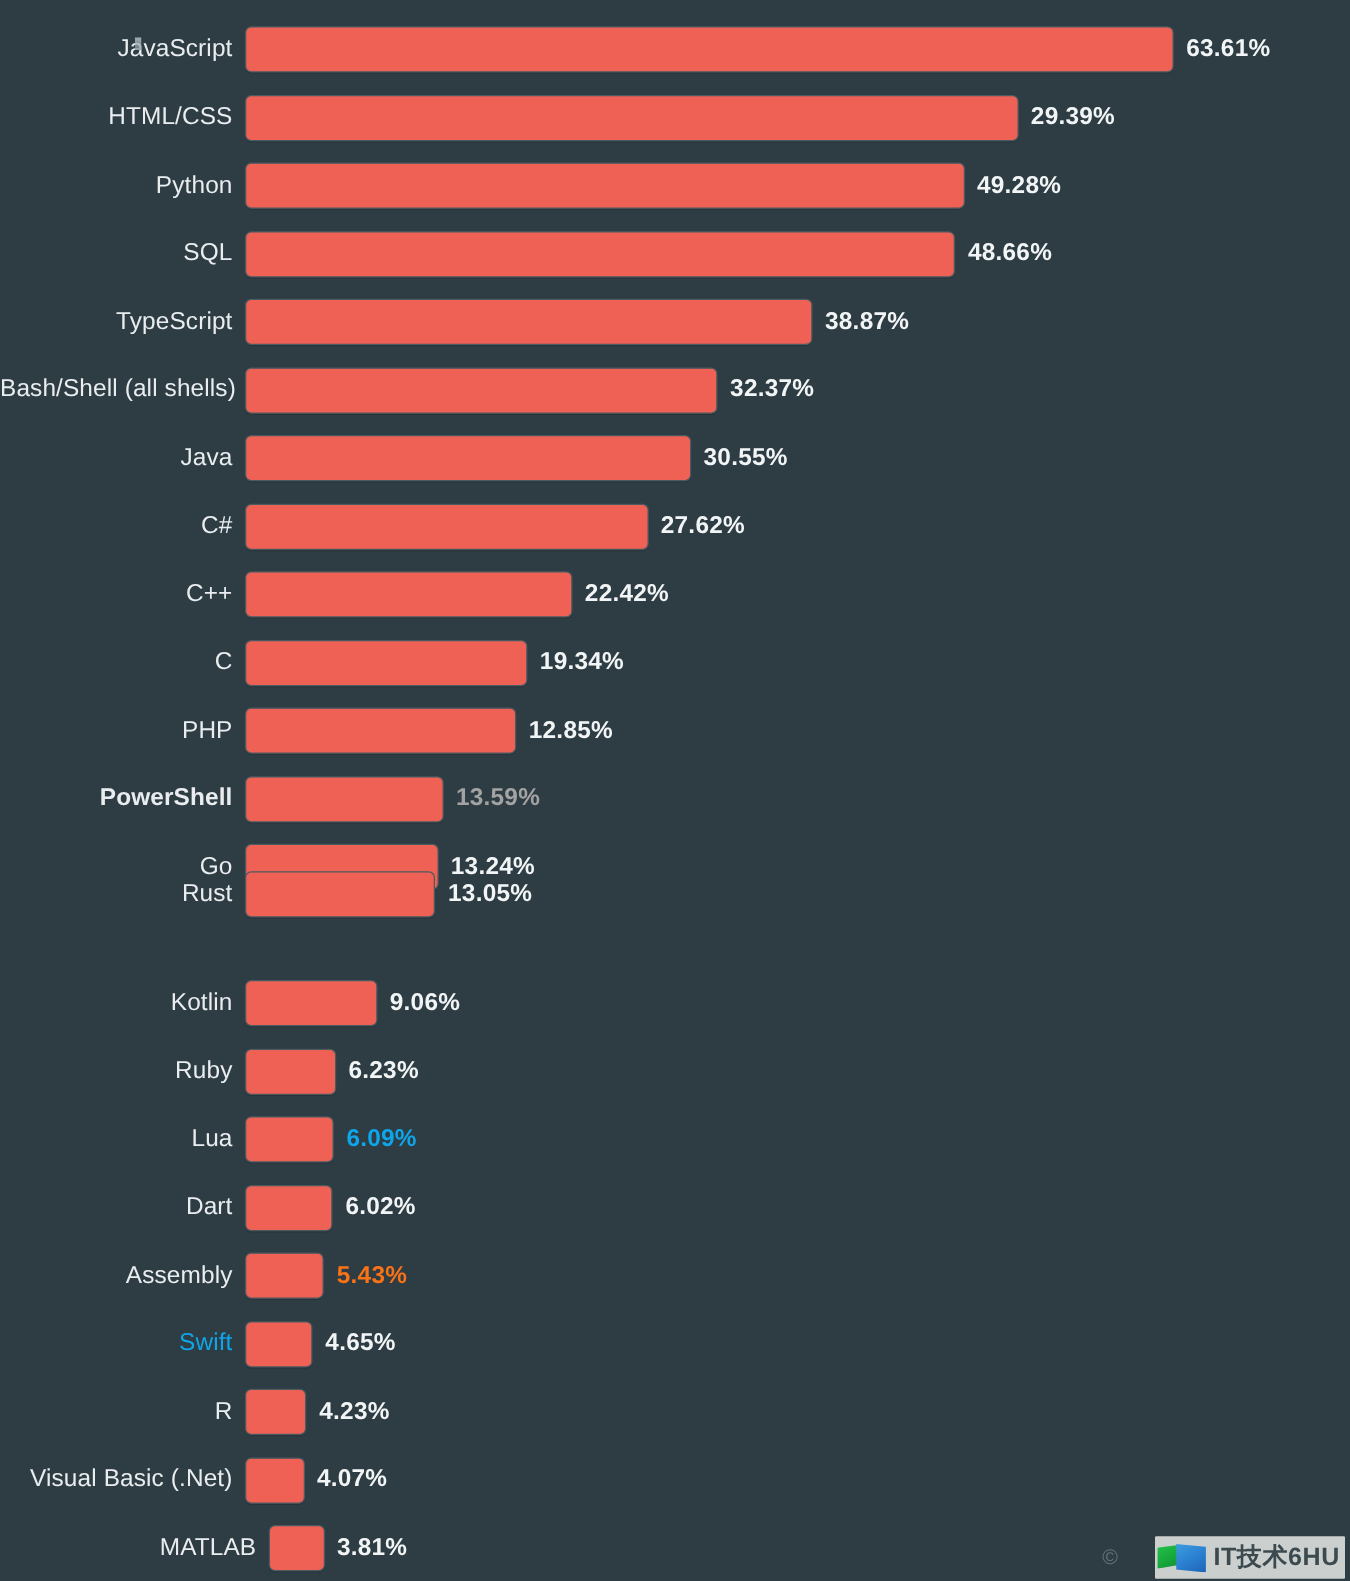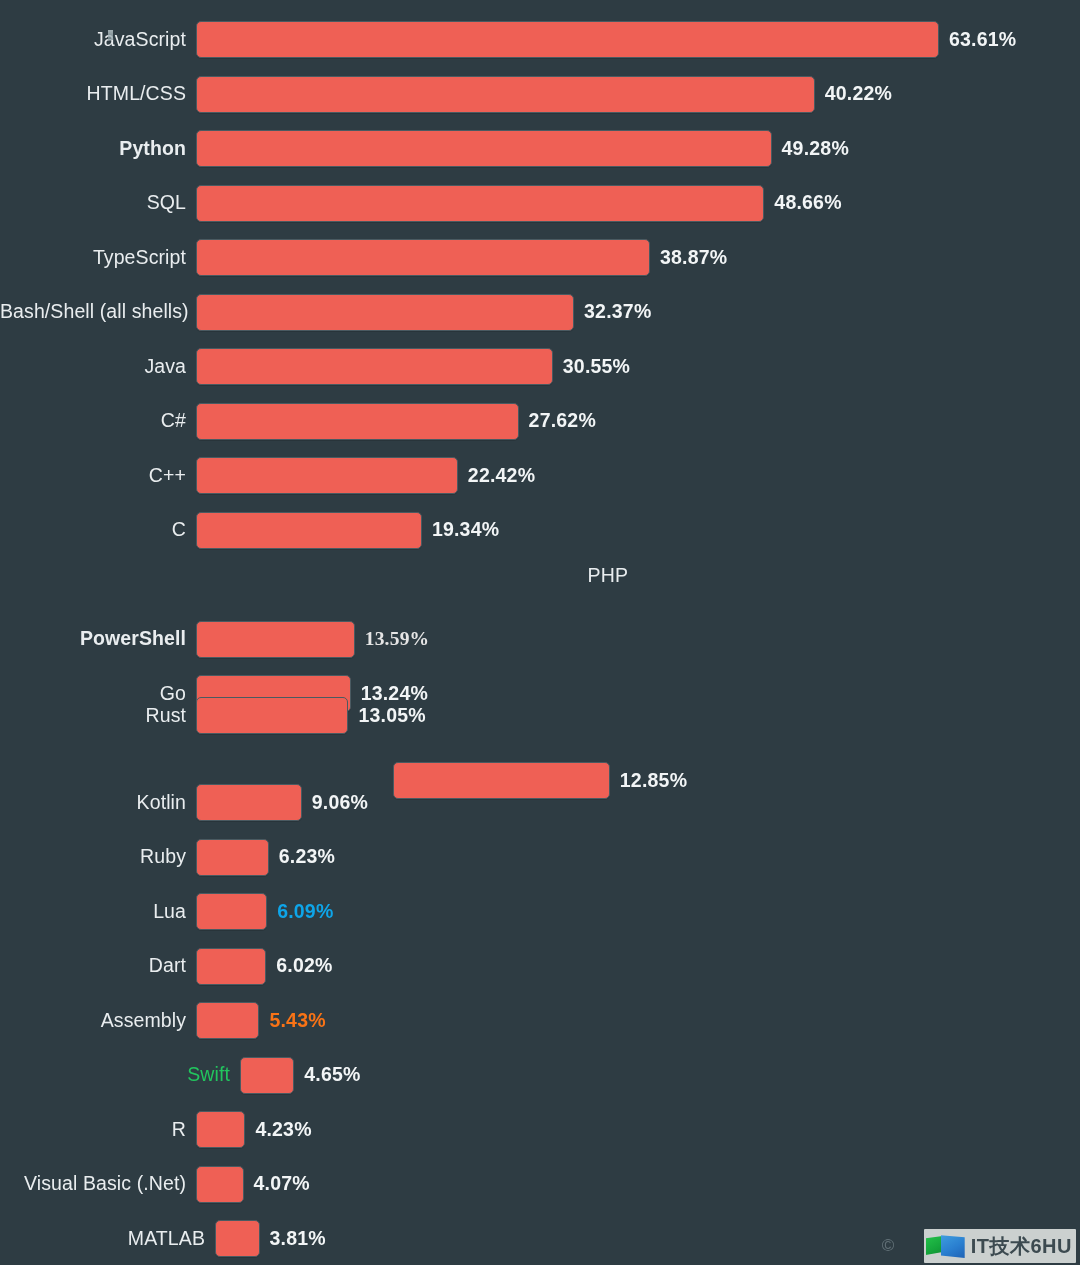--- a/index.html
+++ b/index.html
@@ -129,25 +129,25 @@
       <div class="cat-label" style="color: rgb(233, 237, 239);">JavaScript</div>
       <div class="bar-wrap">
         <div class="bar" style="width: 742.965px; background: rgb(239, 96, 85); border-color: rgb(74, 90, 97);"></div>
         <div class="val-label" style="color: rgb(242, 245, 246);">63.61%</div>
       </div>
     </div>
     <div class="row" style="top: 75.5px; height: 37px;">
       <div class="cat-label" style="color: rgb(233, 237, 239);">HTML/CSS</div>
       <div class="bar-wrap">
         <div class="bar" style="width: 618.69px; background: rgb(239, 96, 85); border-color: rgb(74, 90, 97);"></div>
-        <div class="val-label" style="color: rgb(242, 245, 246);">40.22%</div>
+        <div class="val-label" style="color: rgb(242, 245, 246);">29.39%</div>
       </div>
     </div>
     <div class="row" style="top: 130px; height: 37px;">
-      <div class="cat-label" style="color: rgb(233, 237, 239); font-weight: bold;">Python</div>
+      <div class="cat-label" style="color: rgb(233, 237, 239);">Python</div>
       <div class="bar-wrap">
         <div class="bar" style="width: 575.59px; background: rgb(239, 96, 85); border-color: rgb(74, 90, 97);"></div>
         <div class="val-label" style="color: rgb(242, 245, 246);">49.28%</div>
       </div>
     </div>
     <div class="row" style="top: 184.5px; height: 37px;">
       <div class="cat-label" style="color: rgb(233, 237, 239);">SQL</div>
       <div class="bar-wrap">
         <div class="bar" style="width: 568.349px; background: rgb(239, 96, 85); border-color: rgb(74, 90, 97);"></div>
         <div class="val-label" style="color: rgb(242, 245, 246);">48.66%</div>
@@ -188,32 +188,32 @@
         <div class="val-label" style="color: rgb(242, 245, 246);">22.42%</div>
       </div>
     </div>
     <div class="row" style="top: 511.5px; height: 37px;">
       <div class="cat-label" style="color: rgb(233, 237, 239);">C</div>
       <div class="bar-wrap">
         <div class="bar" style="width: 225.891px; background: rgb(239, 96, 85); border-color: rgb(74, 90, 97);"></div>
         <div class="val-label" style="color: rgb(242, 245, 246);">19.34%</div>
       </div>
     </div>
-    <div class="row" style="top: 566px; height: 37px; flex-direction: column;">
+    <div class="row" style="top: 566px; height: 37px;">
       <div class="cat-label" style="color: rgb(233, 237, 239);">PHP</div>
       <div class="bar-wrap">
         <div class="bar" style="width: 217.014px; background: rgb(239, 96, 85); border-color: rgb(74, 90, 97);"></div>
         <div class="val-label" style="color: rgb(242, 245, 246);">12.85%</div>
       </div>
     </div>
     <div class="row" style="top: 620.5px; height: 37px;">
       <div class="cat-label" style="color: rgb(233, 237, 239); font-weight: bold;">PowerShell</div>
       <div class="bar-wrap">
         <div class="bar" style="width: 158.731px; background: rgb(239, 96, 85); border-color: rgb(74, 90, 97);"></div>
-        <div class="val-label" style="color: #e5e5e5; font-family: Liberation Serif, serif;">13.59%</div>
+        <div class="val-label" style="color: #a3a3a3;">13.59%</div>
       </div>
     </div>
     <div class="row" style="top: 675px; height: 37px;">
       <div class="cat-label" style="color: rgb(233, 237, 239);">Go</div>
       <div class="bar-wrap">
         <div class="bar" style="width: 154.643px; background: rgb(239, 96, 85); border-color: rgb(74, 90, 97);"></div>
         <div class="val-label" style="color: rgb(242, 245, 246);">13.24%</div>
       </div>
     </div>
     <div class="row" style="top: 697px; height: 37px;">
@@ -252,21 +252,21 @@
       </div>
     </div>
     <div class="row" style="top: 1002px; height: 37px;">
       <div class="cat-label" style="color: rgb(233, 237, 239);">Assembly</div>
       <div class="bar-wrap">
         <div class="bar" style="width: 63.4224px; background: rgb(239, 96, 85); border-color: rgb(74, 90, 97);"></div>
         <div class="val-label" style="color: #f97316;">5.43%</div>
       </div>
     </div>
     <div class="row" style="top: 1056.5px; height: 37px;">
-      <div class="cat-label" style="color: #22c55e; margin-left: 44px;">Swift</div>
+      <div class="cat-label" style="color: #0ea5e9;">Swift</div>
       <div class="bar-wrap">
         <div class="bar" style="width: 54.312px; background: rgb(239, 96, 85); border-color: rgb(74, 90, 97);"></div>
         <div class="val-label" style="color: rgb(242, 245, 246);">4.65%</div>
       </div>
     </div>
     <div class="row" style="top: 1111px; height: 37px;">
       <div class="cat-label" style="color: rgb(233, 237, 239);">R</div>
       <div class="bar-wrap">
         <div class="bar" style="width: 49.4064px; background: rgb(239, 96, 85); border-color: rgb(74, 90, 97);"></div>
         <div class="val-label" style="color: rgb(242, 245, 246);">4.23%</div>

